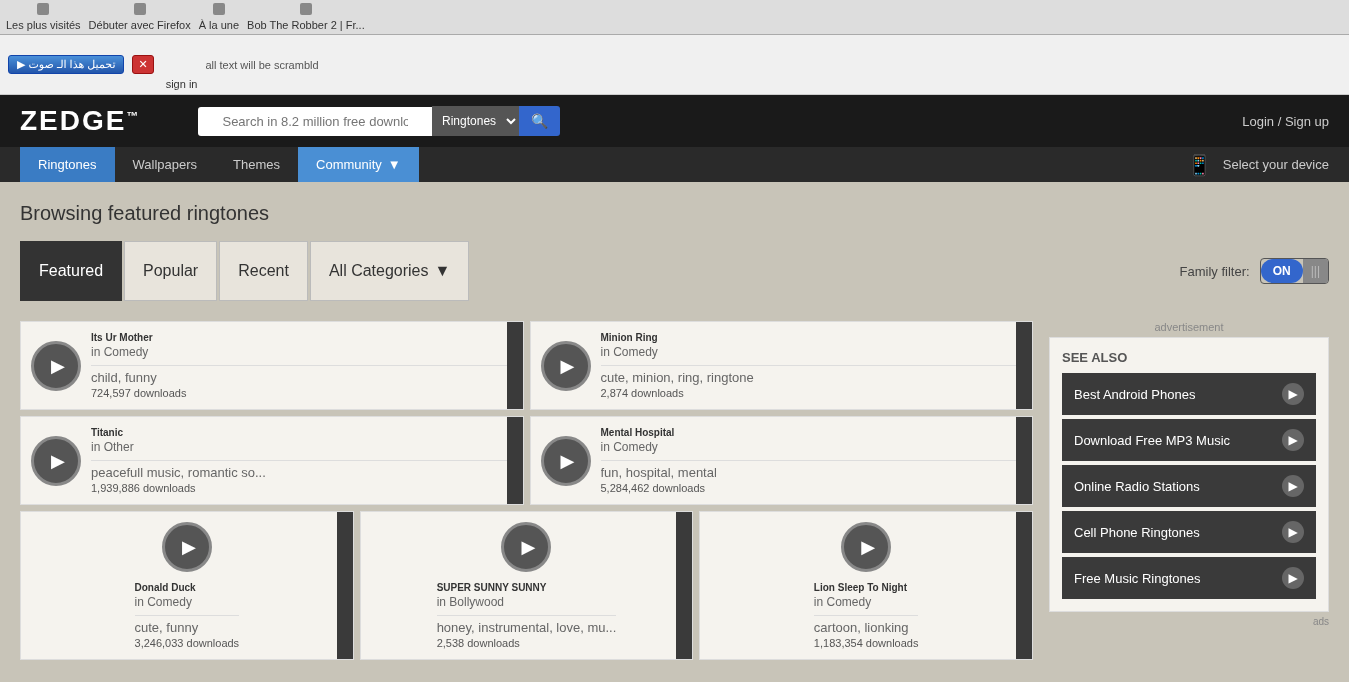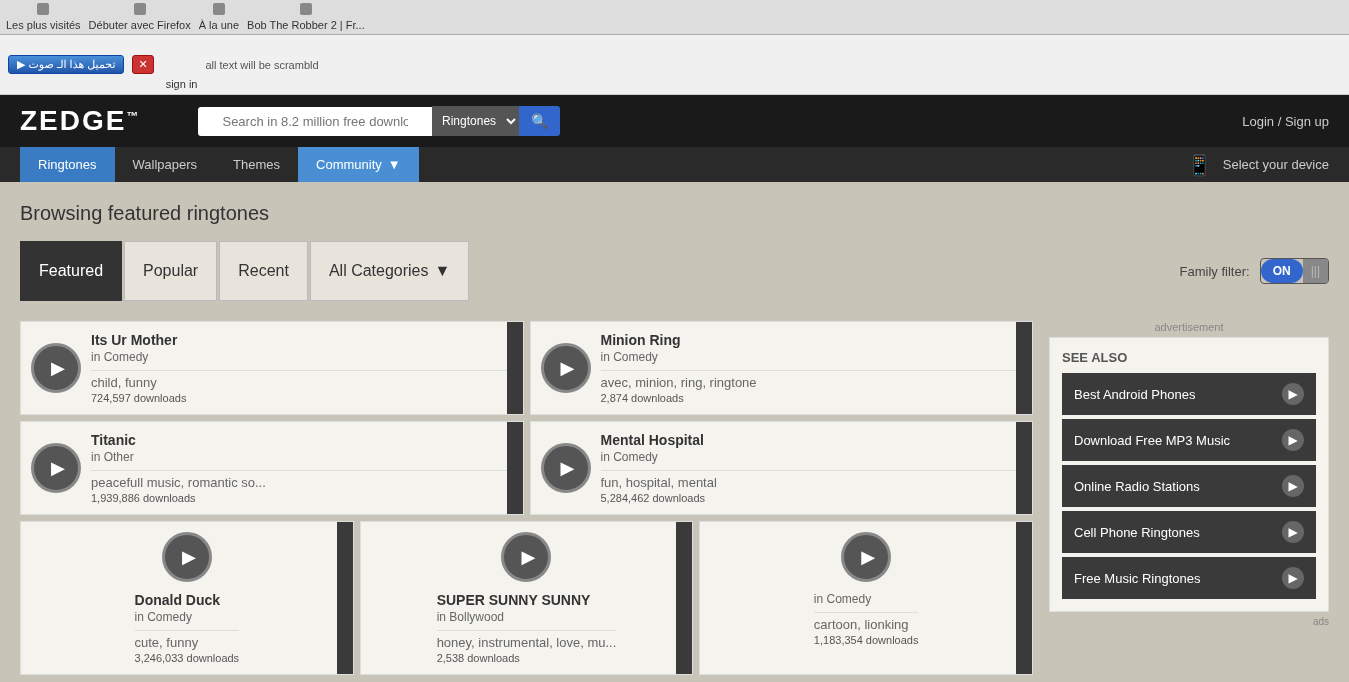--- a/index.html
+++ b/index.html
@@ -246,21 +246,21 @@
       border: 3px solid #888;
     }
     .play-btn::after {
       content: '▶';
       color: white;
       font-size: 18px;
       margin-left: 4px;
     }
     .card-info { flex: 1; min-width: 0; }
     .card-title {
-      font-size: 14px;
+      font-size: 10px;
       font-weight: bold;
       color: #333;
       margin-bottom: 2px;
     }
     .card-category {
       font-size: 12px;
       color: #666;
       margin-bottom: 6px;
     }
     .card-divider {
@@ -468,21 +468,21 @@
           </div>
           <div class="card-dark-bar"></div>
         </div>
 
         <div class="ringtone-card">
           <div class="play-btn"></div>
           <div class="card-info">
             <div class="card-title">Minion Ring</div>
             <div class="card-category">in Comedy</div>
             <hr class="card-divider">
-            <div class="card-tags">avec, minion, ring, ringtone</div>
+            <div class="card-tags">cute, minion, ring, ringtone</div>
             <div class="card-downloads">2,874 downloads</div>
           </div>
           <div class="card-dark-bar"></div>
         </div>
 
         <div class="ringtone-card">
           <div class="play-btn"></div>
           <div class="card-info">
             <div class="card-title">Titanic</div>
             <div class="card-category">in Other</div>
@@ -525,20 +525,21 @@
             <div class="card-category">in Bollywood</div>
             <hr class="card-divider">
             <div class="card-tags">honey, instrumental, love, mu...</div>
             <div class="card-downloads">2,538 downloads</div>
           </div>
           <div class="card-dark-bar"></div>
         </div>
         <div class="bottom-card">
           <div class="play-btn"></div>
           <div class="card-info">
+            <div class="card-title">Lion Sleep To Night</div>
             <div class="card-category">in Comedy</div>
             <hr class="card-divider">
             <div class="card-tags">cartoon, lionking</div>
             <div class="card-downloads">1,183,354 downloads</div>
           </div>
           <div class="card-dark-bar"></div>
         </div>
       </div>
     </div>
 

